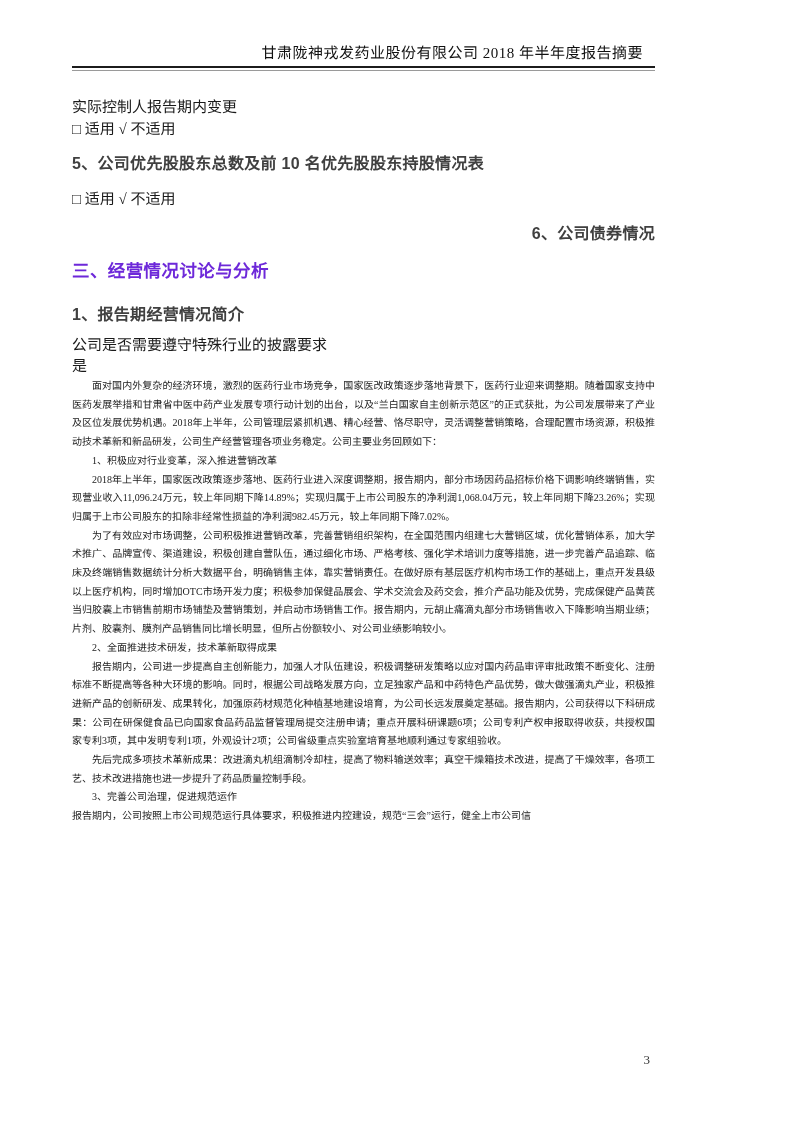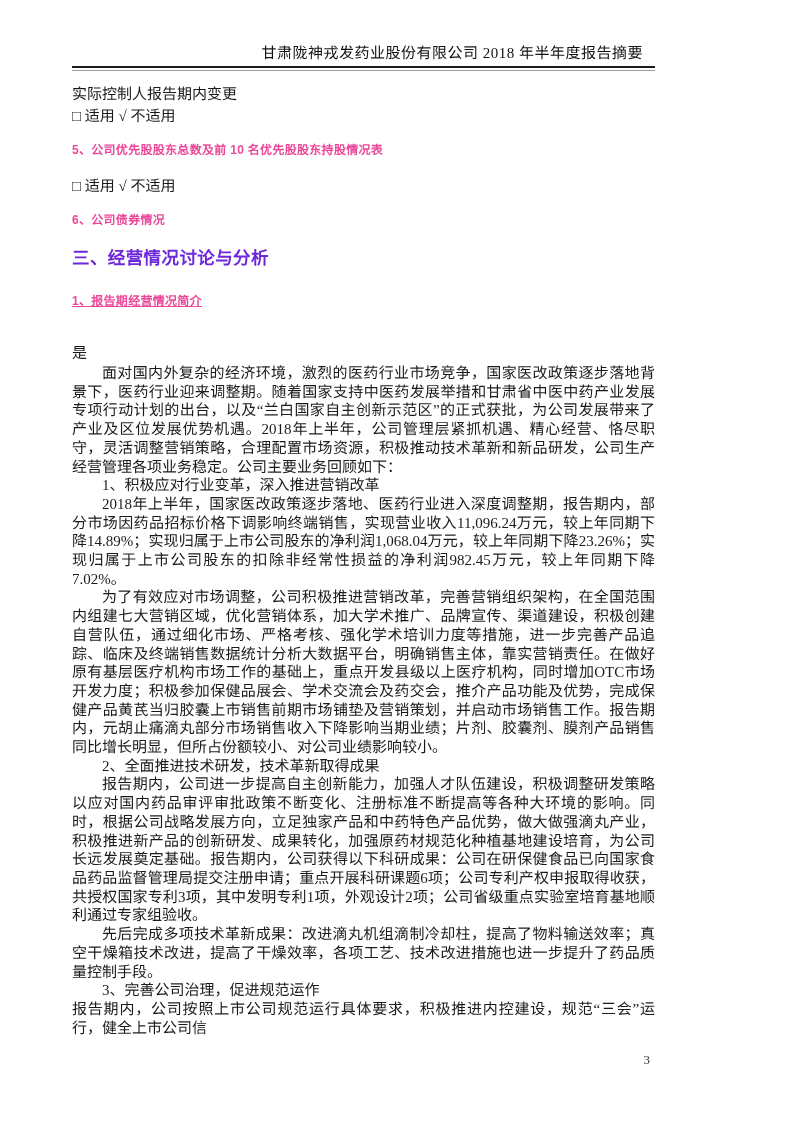--- a/index.html
+++ b/index.html
@@ -31,47 +31,47 @@
   .header-rule {
     height: 2px;
     border-top: 2px solid #1c1c1c;
     border-bottom: 1px solid #9a9a9a;
     margin-top: 4px;
   }
   .sec-lines {
     font-size: 15px;
     line-height: 22px;
   }
-  .sec-a { margin-top: 12px; }
+  .sec-a { margin-top: 25px; }
   .h3 {
-    font-size: 12px;
+    font-size: 16px;
     font-weight: bold;
     line-height: 21px;
     margin: 13px 0 14px 0;
-    color: #ec4899;
+    color: #404040;
     font-family: "Liberation Sans", "DejaVu Sans", sans-serif;
     letter-spacing: 0.3px;
   }
-  .h3.tight { margin: 13px 0 15px 0; }
+  .h3.tight { margin: 13px 0 15px 0; text-align: right; }
   .h2 {
     font-size: 17.5px;
     font-weight: bold;
     line-height: 24px;
     margin: 6px 0 21px 0;
     color: #6d28d9;
     font-family: "Liberation Sans", "DejaVu Sans", sans-serif;
     letter-spacing: 0.4px;
   }
-  .h3.sub { margin: 0 0 31px 0; text-decoration: underline; }
+  .h3.sub { margin: 0 0 10px 0; }
   .disclosure {
     font-size: 15px;
     line-height: 21px;
   }
   .paras {
-    font-size: 15px;
+    font-size: 10px;
     line-height: 18.7px;
     text-align: justify;
   }
   .para {
     margin: 0;
     text-indent: 2em;
   }
   .para.no-indent {
     text-indent: 0;
   }
@@ -104,20 +104,21 @@
       <div>□ 适用 √ 不适用</div>
     </div>
 
     <div class="h3 tight">6、公司债券情况</div>
 
     <div class="h2">三、经营情况讨论与分析</div>
 
     <div class="h3 sub">1、报告期经营情况简介</div>
 
     <div class="disclosure">
+      <div>公司是否需要遵守特殊行业的披露要求</div>
       <div>是</div>
     </div>
 
     <div class="paras">
       <p class="para">面对国内外复杂的经济环境，激烈的医药行业市场竞争，国家医改政策逐步落地背景下，医药行业迎来调整期。随着国家支持中医药发展举措和甘肃省中医中药产业发展专项行动计划的出台，以及“兰白国家自主创新示范区”的正式获批，为公司发展带来了产业及区位发展优势机遇。2018年上半年，公司管理层紧抓机遇、精心经营、恪尽职守，灵活调整营销策略，合理配置市场资源，积极推动技术革新和新品研发，公司生产经营管理各项业务稳定。公司主要业务回顾如下：</p>
       <p class="para">1、积极应对行业变革，深入推进营销改革</p>
       <p class="para">2018年上半年，国家医改政策逐步落地、医药行业进入深度调整期，报告期内，部分市场因药品招标价格下调影响终端销售，实现营业收入11,096.24万元，较上年同期下降14.89%；实现归属于上市公司股东的净利润1,068.04万元，较上年同期下降23.26%；实现归属于上市公司股东的扣除非经常性损益的净利润982.45万元，较上年同期下降7.02%。</p>
       <p class="para">为了有效应对市场调整，公司积极推进营销改革，完善营销组织架构，在全国范围内组建七大营销区域，优化营销体系，加大学术推广、品牌宣传、渠道建设，积极创建自营队伍，通过细化市场、严格考核、强化学术培训力度等措施，进一步完善产品追踪、临床及终端销售数据统计分析大数据平台，明确销售主体，靠实营销责任。在做好原有基层医疗机构市场工作的基础上，重点开发县级以上医疗机构，同时增加OTC市场开发力度；积极参加保健品展会、学术交流会及药交会，推介产品功能及优势，完成保健产品黄芪当归胶囊上市销售前期市场铺垫及营销策划，并启动市场销售工作。报告期内，元胡止痛滴丸部分市场销售收入下降影响当期业绩；片剂、胶囊剂、膜剂产品销售同比增长明显，但所占份额较小、对公司业绩影响较小。</p>
       <p class="para">2、全面推进技术研发，技术革新取得成果</p>
       <p class="para">报告期内，公司进一步提高自主创新能力，加强人才队伍建设，积极调整研发策略以应对国内药品审评审批政策不断变化、注册标准不断提高等各种大环境的影响。同时，根据公司战略发展方向，立足独家产品和中药特色产品优势，做大做强滴丸产业，积极推进新产品的创新研发、成果转化，加强原药材规范化种植基地建设培育，为公司长远发展奠定基础。报告期内，公司获得以下科研成果：公司在研保健食品已向国家食品药品监督管理局提交注册申请；重点开展科研课题6项；公司专利产权申报取得收获，共授权国家专利3项，其中发明专利1项，外观设计2项；公司省级重点实验室培育基地顺利通过专家组验收。</p>

